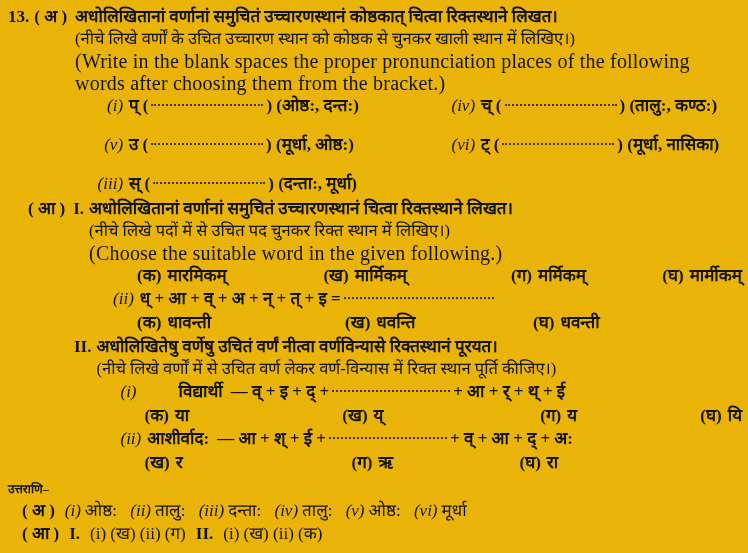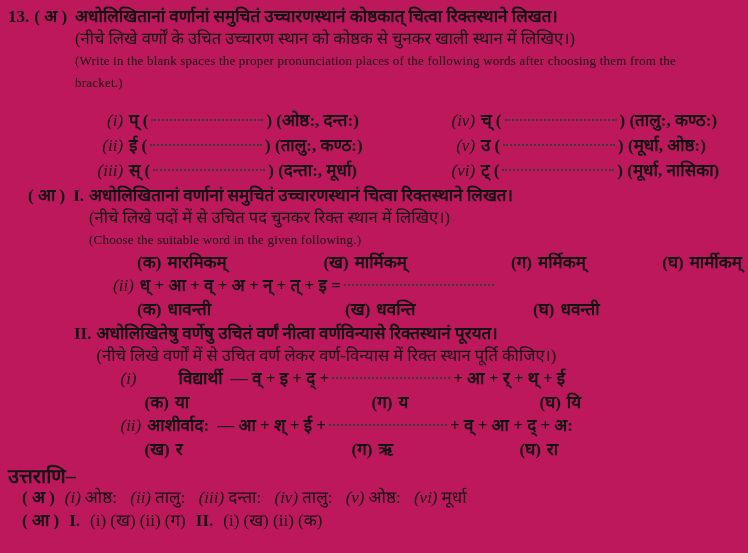--- a/index.html
+++ b/index.html
@@ -1,62 +1,62 @@
 <!DOCTYPE html>
 <html><head>
 <meta charset="utf-8">
 <style>
   html,body{margin:0;padding:0;background:#e8e8e4;}
   .page{
     width:748px;height:553px;box-sizing:border-box;
-    background:#be185d;color:#141414;overflow:hidden;
+    background:#eab308;color:#141414;overflow:hidden;
     padding:6px 6px 0 8px;
     font-family:"Liberation Serif","DejaVu Serif",serif;
     font-size:17px;line-height:22px;
   }
   .row{display:flex;align-items:flex-start;}
   .bold{font-weight:700;}
   .dev{font-weight:700;}
   .dev-reg{font-weight:400;}
   .hin{font-weight:400;font-size:16.5px;line-height:22px;}
-  .eng{font-weight:400;font-size:13px;line-height:22px;letter-spacing:0.2px;}
+  .eng{font-weight:400;font-size:20px;line-height:22px;letter-spacing:0.2px;}
   .rnum{font-style:italic;font-weight:400;white-space:nowrap;}
   .qnum{margin-right:5px;white-space:nowrap;}
   .marker{white-space:nowrap;}
   .col{flex:1;min-width:0;}
   .blank{
     display:inline-block;border-bottom:2px dotted #3a3a3a;height:1px;
     position:relative;top:-5px;margin:0 3px;
   }
   .blank-a{width:112px;}
   .blank-i{width:150px;}
   .blank-ii{width:118px;}
   .paren{font-weight:700;}
   
-  .sa-grid{display:grid;grid-template-columns:352px 1fr;padding-left:14px;row-gap:1px;margin-top:15px;}
+  .sa-grid{display:grid;grid-template-columns:352px 1fr;padding-left:14px;row-gap:15px;margin-top:0;}
   .sa-item{white-space:nowrap;line-height:24px;}
   .sa-item .rnum{display:inline-block;min-width:34px;text-align:right;margin-right:6px;}
   .sa-item .letter{margin-right:4px;}
   
   .q-line{padding-left:24px;line-height:24px;white-space:nowrap;}
   .q-line .rnum{margin-right:6px;}
   .opt-row{display:flex;padding-left:48px;line-height:23px;gap:28px;}
   .opt{white-space:nowrap;}
   .opt .olabel{margin-right:6px;}
   .opt-0{width:180px;}
   .opt-1{width:160px;}
   .opt-2{width:140px;margin-left:19px;}
   
   .aa-head{display:flex;margin-top:2px;}
   .aa-head .marker{margin-right:8px;}
   .part-label{font-weight:700;margin-right:5px;white-space:nowrap;}
   .part2{margin-top:2px;}
   .part2 .part-label{margin-left:66px;}
   
-  .ans-head{font-weight:700;margin-top:4px;font-size:20px;line-height:22px;}
+  .ans-head{font-weight:700;margin-top:4px;font-size:12px;line-height:22px;}
   .ans-line{display:flex;padding-left:14px;line-height:22.5px;}
   .ans-line .marker{margin-right:10px;}
   .ans-pair{margin-right:9px;white-space:nowrap;}
   .ans-pair .rnum{margin-right:4px;}
   .ans-seg{margin-right:10px;white-space:nowrap;}
 </style>
 </head>
 <body>
 
 <div class="page">
@@ -72,31 +72,28 @@
       <div class="sa-grid">
 
         <div class="sa-item">
           <span class="rnum">(i)</span><span class="dev letter">प्</span><span class="paren">(</span><span class="blank blank-a"></span><span class="paren">)</span> <span class="dev">(ओष्ठ:, दन्त:)</span>
         </div>
         <div class="sa-item">
           <span class="rnum">(iv)</span><span class="dev letter">च्</span><span class="paren">(</span><span class="blank blank-a"></span><span class="paren">)</span> <span class="dev">(तालु:, कण्ठ:)</span>
         </div>
 
         <div class="sa-item">
-          <span class="rnum">(ii)</span><span class="dev letter">ई</span><span class="paren">(</span><span class="blank blank-a"></span><span class="paren">)</span> <span class="dev">(तालु:, कण्ठ:)</span>
-        </div>
-        <div class="sa-item">
           <span class="rnum">(v)</span><span class="dev letter">उ</span><span class="paren">(</span><span class="blank blank-a"></span><span class="paren">)</span> <span class="dev">(मूर्धा, ओष्ठ:)</span>
         </div>
 
         <div class="sa-item">
-          <span class="rnum">(iii)</span><span class="dev letter">स्</span><span class="paren">(</span><span class="blank blank-a"></span><span class="paren">)</span> <span class="dev">(दन्ता:, मूर्धा)</span>
+          <span class="rnum">(vi)</span><span class="dev letter">ट्</span><span class="paren">(</span><span class="blank blank-a"></span><span class="paren">)</span> <span class="dev">(मूर्धा, नासिका)</span>
         </div>
         <div class="sa-item">
-          <span class="rnum">(vi)</span><span class="dev letter">ट्</span><span class="paren">(</span><span class="blank blank-a"></span><span class="paren">)</span> <span class="dev">(मूर्धा, नासिका)</span>
+          <span class="rnum">(iii)</span><span class="dev letter">स्</span><span class="paren">(</span><span class="blank blank-a"></span><span class="paren">)</span> <span class="dev">(दन्ता:, मूर्धा)</span>
         </div>
       </div>
     </div>
   </div>
 
   <div class="aa-head" style="margin-left:20px;">
     <span class="marker bold dev">( आ )</span>
     <span class="part-label">I.</span>
     <div class="col">
       <div class="dev">अधोलिखितानां वर्णानां समुचितं उच्चारणस्थानं चित्वा रिक्तस्थाने लिखत।</div>
@@ -125,20 +122,21 @@
     <span class="part-label">II.</span>
     <div class="col">
       <div class="dev">अधोलिखितेषु वर्णेषु उचितं वर्णं नीत्वा वर्णविन्यासे रिक्तस्थानं पूरयत।</div>
       <div class="hin">(नीचे लिखे वर्णों में से उचित वर्ण लेकर वर्ण-विन्यास में रिक्त स्थान पूर्ति कीजिए।)</div>
 
       <div class="q-line">
         <span class="rnum">(i)</span><span class="dev" style="margin-right:8px;margin-left:36px;">विद्यार्थी</span><span class="dev">— व् + इ + द् +</span><span class="blank blank-ii"></span><span class="dev">+ आ + र् + थ् + ई</span>
       </div>
       <div class="opt-row">
         <span class="opt opt-0"><span class="olabel dev">(क)</span><span class="dev">या</span></span>
+        <span class="opt opt-1"><span class="olabel dev">(ख)</span><span class="dev">य्</span></span>
         <span class="opt opt-2"><span class="olabel dev">(ग)</span><span class="dev">य</span></span>
         <span class="opt"><span class="olabel dev">(घ)</span><span class="dev">यि</span></span>
       </div>
 
       <div class="q-line">
         <span class="rnum">(ii)</span><span class="dev" style="margin-right:8px;">आशीर्वाद:</span><span class="dev">— आ + श् + ई +</span><span class="blank blank-ii"></span><span class="dev">+ व् + आ + द् + अ:</span>
       </div>
       <div class="opt-row">
         <span class="opt opt-1"><span class="olabel dev">(ख)</span><span class="dev">र</span></span>
         <span class="opt opt-2"><span class="olabel dev">(ग)</span><span class="dev">ऋ</span></span>

